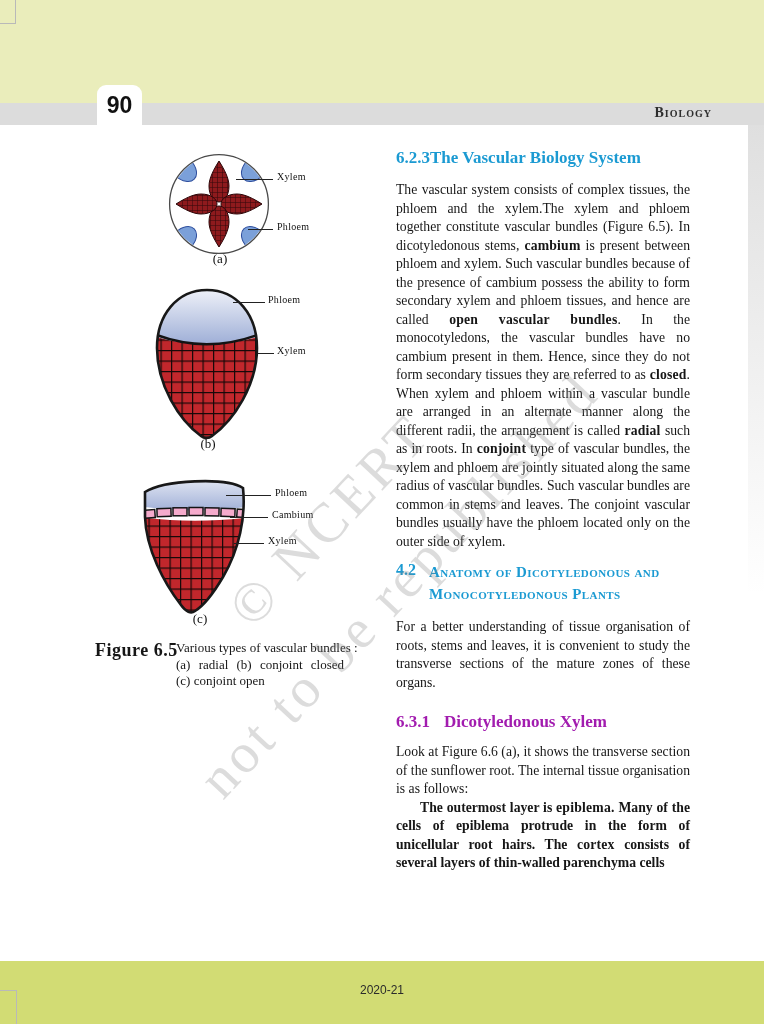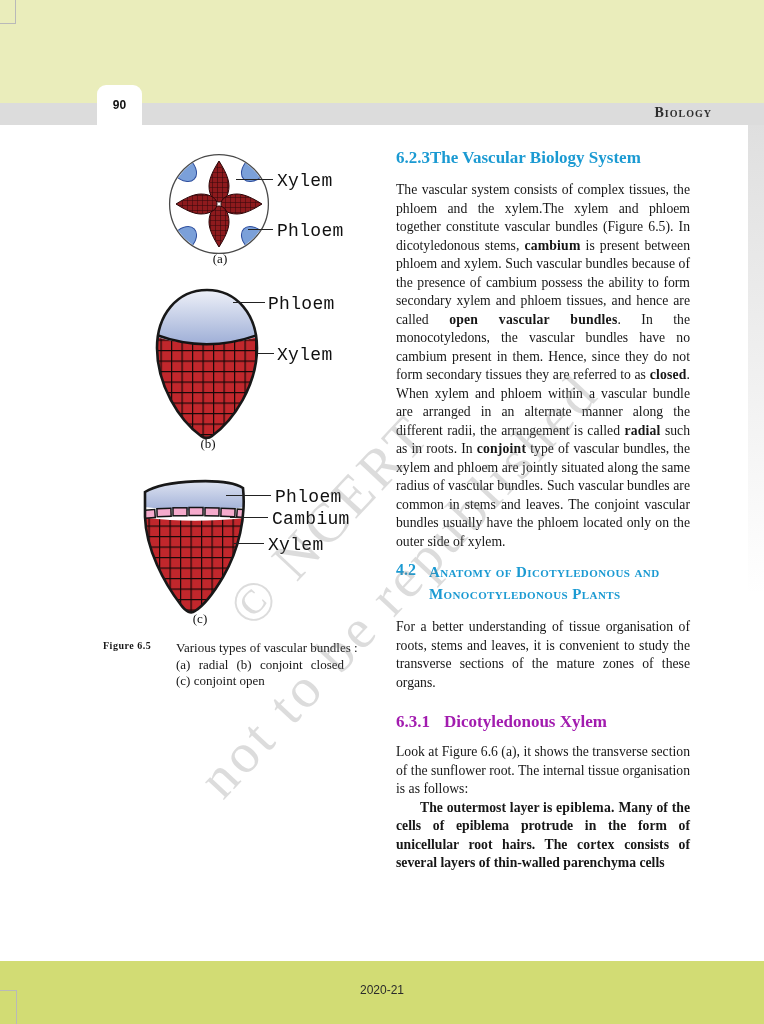--- a/index.html
+++ b/index.html
@@ -6,44 +6,44 @@
   .page{position:relative;width:764px;height:1024px;background:#fff;overflow:hidden;
         font-family:"Liberation Serif","DejaVu Serif",serif;color:#161616;}
 
   
   .band-top{position:absolute;left:0;top:0;width:764px;height:103px;background:#eaedbb;}
   .header-bar{position:absolute;left:0;top:103px;width:764px;height:22px;background:#dcdcdc;}
   .running-head{position:absolute;right:52px;top:2px;font-variant-caps:small-caps;
                 font-size:14px;letter-spacing:1px;color:#2e2e2e;font-weight:600;}
   .page-tab{position:absolute;left:97px;top:85px;width:45px;height:40px;background:#fff;
             border-radius:9px 9px 0 0;display:flex;align-items:center;justify-content:center;}
-  .page-tab span{font-family:"Liberation Sans",sans-serif;font-weight:bold;font-size:12px;color:#111;}
+  .page-tab span{font-family:"Liberation Sans",sans-serif;font-weight:bold;font-size:23px;color:#111;}
   .band-bottom{position:absolute;left:0;top:961px;width:764px;height:63px;background:#d2dc74;}
   .band-bottom span{position:absolute;left:0;right:0;top:22px;text-align:center;
             font-family:"Liberation Sans",sans-serif;font-size:12px;color:#2b2b2b;}
   .right-shade{position:absolute;right:0;top:125px;width:16px;height:470px;
             background:linear-gradient(to bottom,rgba(110,110,110,.22),rgba(110,110,110,0));}
   .corner-mark{position:absolute;border:1px solid #b9b9b9;background:transparent;}
   .corner-mark.tl{left:0;top:0;width:15px;height:23px;border-left:none;border-top:none;}
   .corner-mark.bl{left:0;top:990px;width:16px;height:34px;border-left:none;border-bottom:none;}
 
   
   .watermark{position:absolute;left:34px;top:458px;width:660px;z-index:6;pointer-events:none;
              transform:rotate(-47deg);text-align:center;color:rgba(128,128,128,.28);
              font-size:56px;line-height:95px;letter-spacing:4px;white-space:nowrap;}
 
   
   .content{position:absolute;inset:0;z-index:2;}
 
   
   .fig{position:absolute;}
-  .anno{position:absolute;font-size:18px;color:#101010;letter-spacing:.3px;font-family:Liberation Mono, monospace;}
+  .anno{position:absolute;font-size:10px;color:#101010;letter-spacing:.3px;}
   .leader{position:absolute;border-top:1.2px solid #222;height:0;}
   .subtag{position:absolute;font-size:13px;color:#101010;text-align:center;width:44px;}
-  .figcap-label{position:absolute;left:95px;top:640px;font-size:10px;font-weight:bold;letter-spacing:.5px;margin-left:8px;}
+  .figcap-label{position:absolute;left:95px;top:640px;font-size:18px;font-weight:bold;letter-spacing:.5px;}
   .figcap-lines{position:absolute;left:176px;top:640px;width:214px;font-size:13px;line-height:16.5px;}
   .figcap-lines .l2{word-spacing:5px;}
 
   
   .right-col{position:absolute;left:396px;top:148px;width:294px;}
   .h1{display:flex;color:#1b9ad2;font-weight:bold;font-size:17px;margin:0 0 13px 0;}
   .h2{display:flex;gap:13px;color:#1b9ad2;font-weight:bold;margin:10px 0 13px 0;}
   .h2 .hnum{font-size:16px;}
   .h2 .htxt{font-variant-caps:small-caps;font-size:15px;letter-spacing:.4px;line-height:22px;}
   .h2 .htxt span{display:block;}

